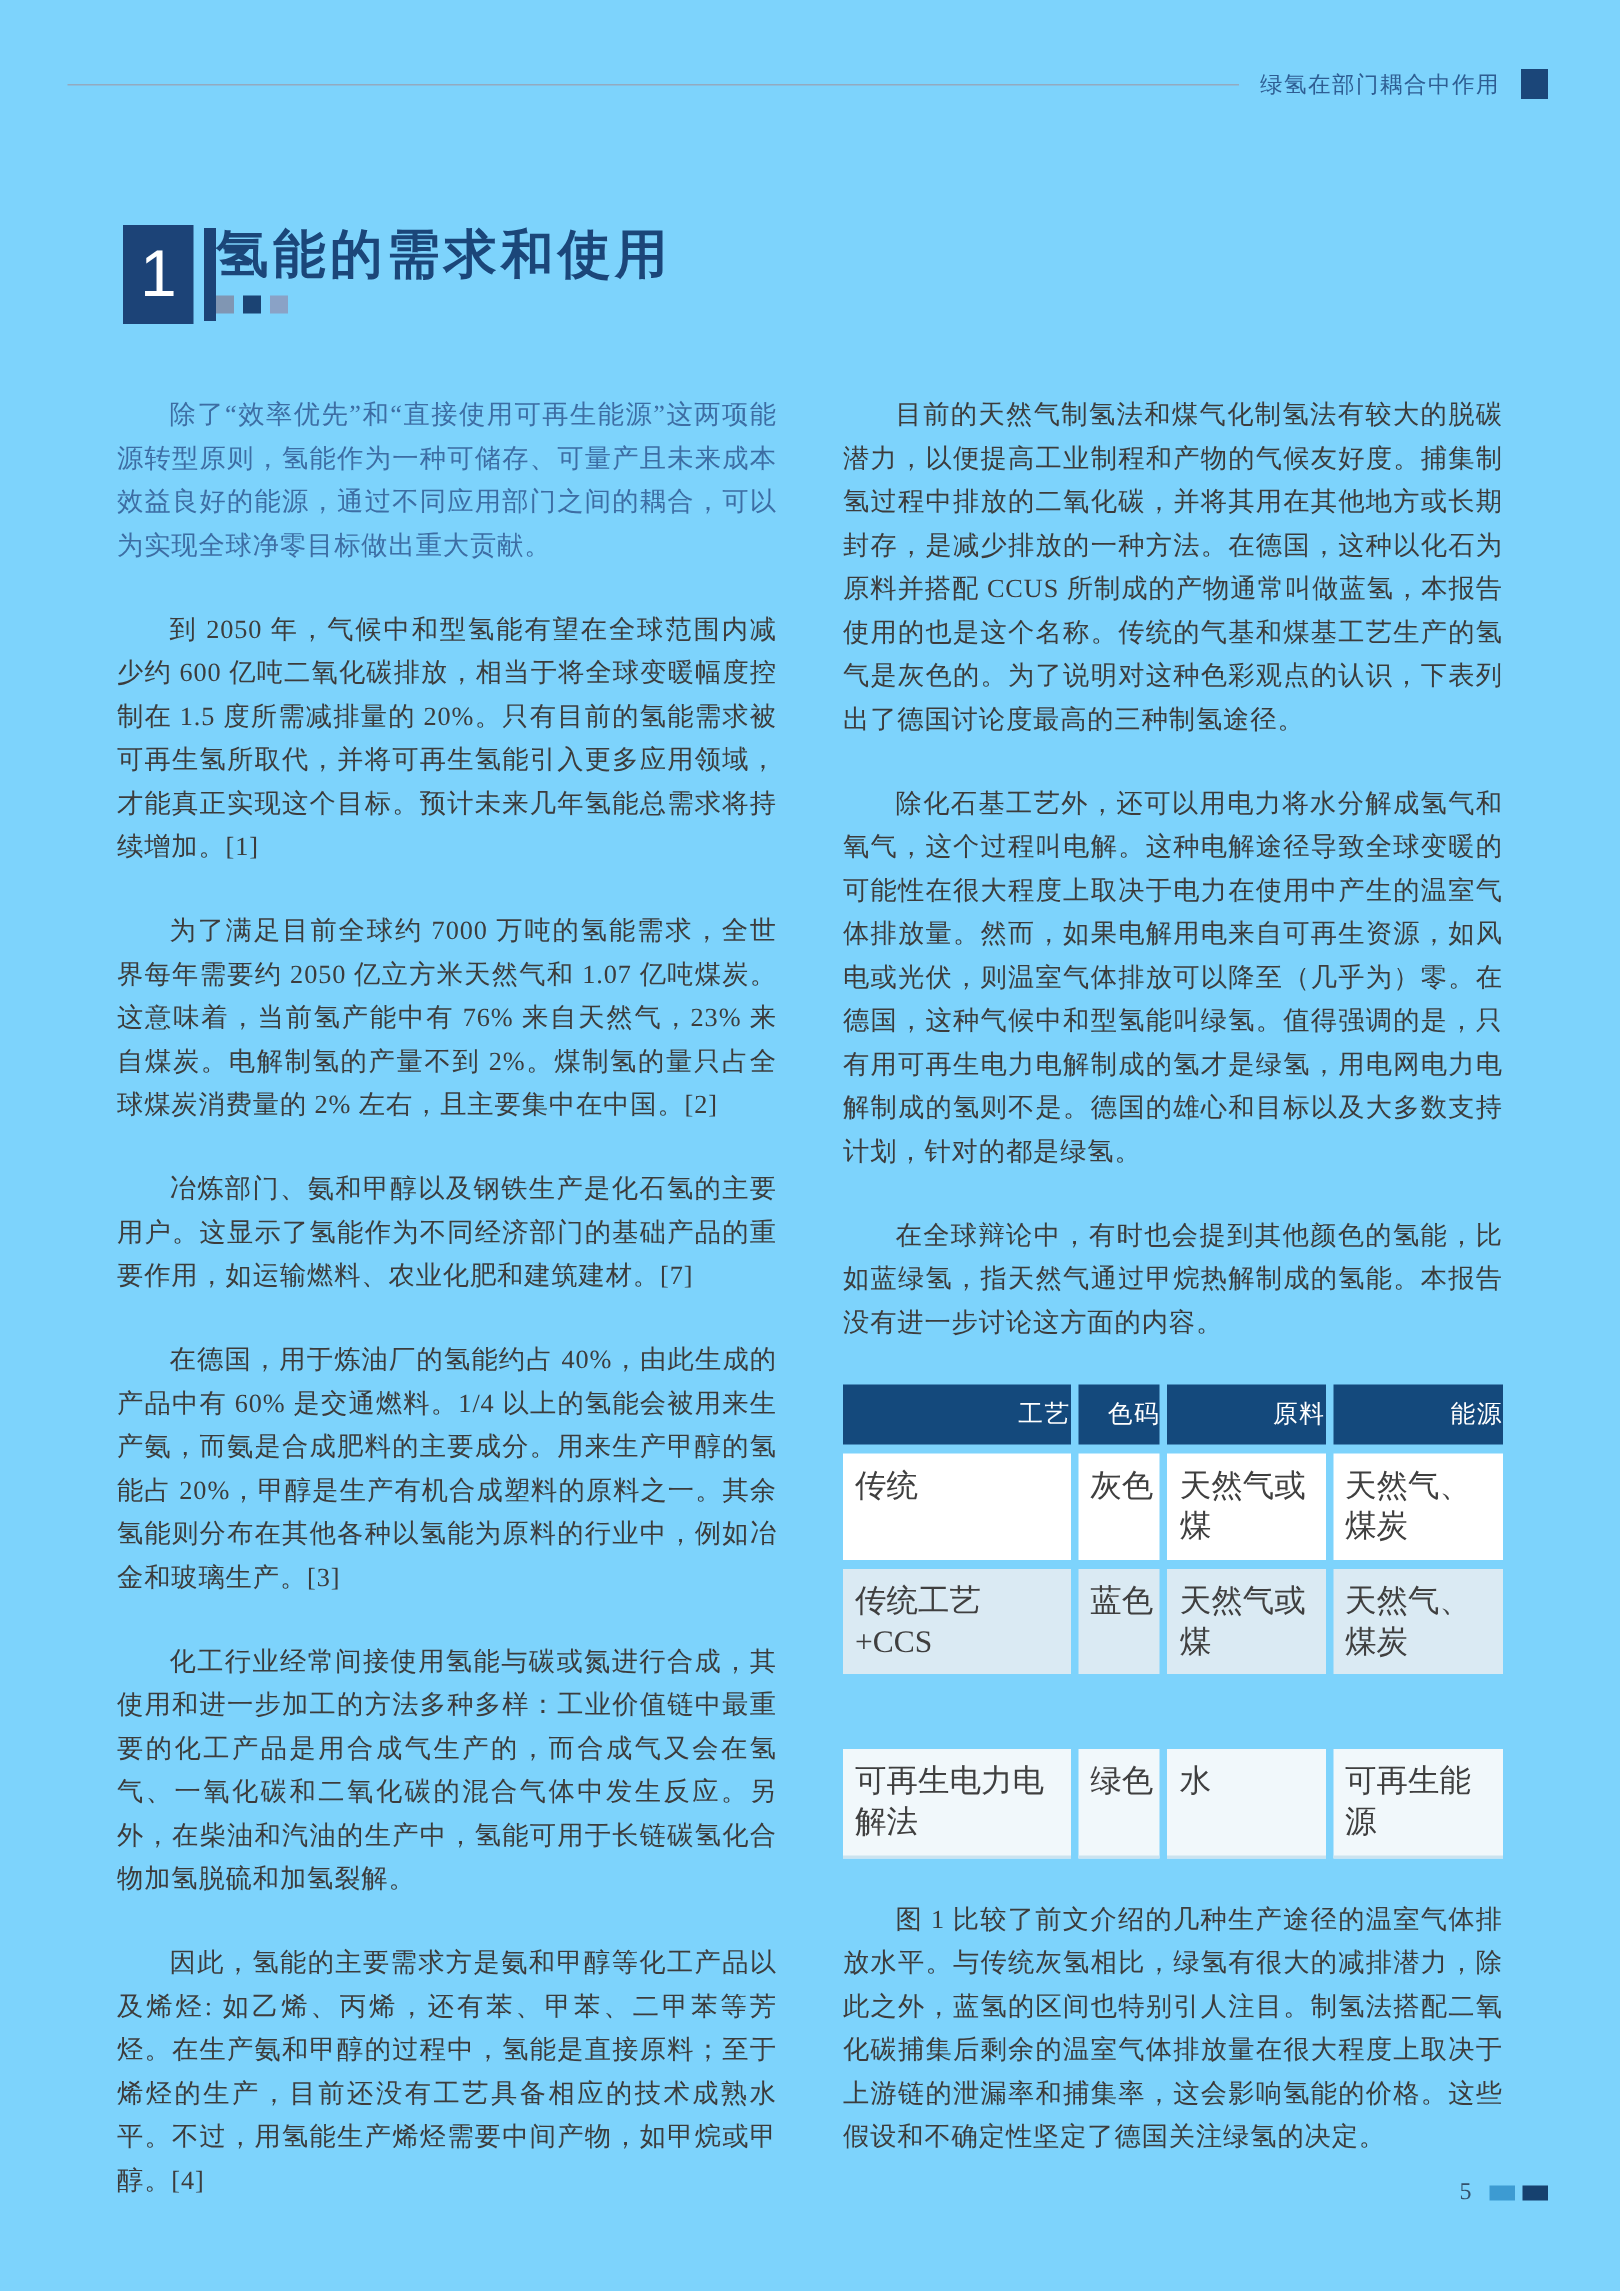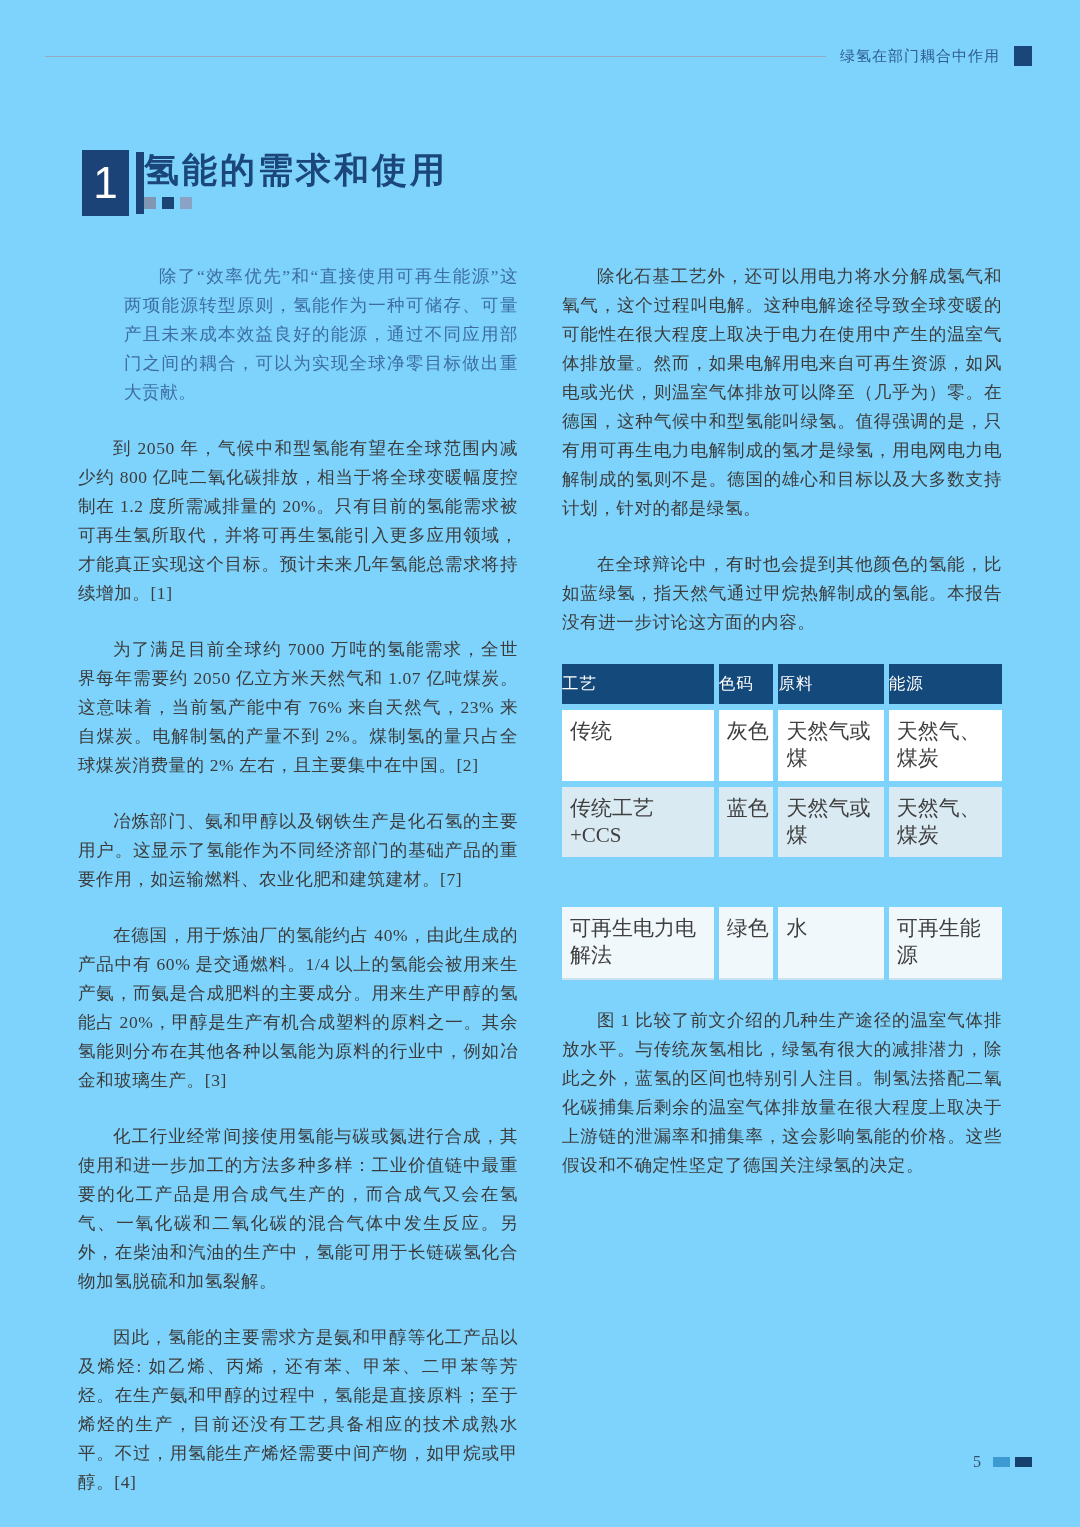--- a/index.html
+++ b/index.html
@@ -48,32 +48,32 @@
   .columns{
     position:absolute;top:262px;left:78px;width:924px;
     display:flex;gap:44px;
   }
   .col{width:440px;}
   .col p{
     font-size:17.5px;line-height:29px;letter-spacing:0.6px;
     color:#3c3c3c;text-align:justify;text-indent:2em;
     margin:0 0 27px 0;
   }
-  .col p.lead{color:#3d6da3;margin-left:46px;}
+  .col p.lead{color:#3d6da3;}
   
   .prod-table{margin:6px 0 26px 0;}
   .trow{
     display:grid;
     grid-template-columns:150fr 54fr 104fr 112fr;
     column-gap:5px;
     margin-bottom:6px;
   }
   .trow:last-child{margin-bottom:0;}
   .th{
-    background:#14497c;color:#ffffff;text-align:left;
+    background:#14497c;color:#ffffff;text-align:right;
     font-family:"Liberation Sans","DejaVu Sans",sans-serif;
     font-size:16.5px;font-weight:500;letter-spacing:1px;
     padding:9px 0;
   }
   .td{
     font-size:21px;line-height:1.3;color:#3f3f3f;
     padding:8px 4px 8px 8px;text-indent:0;
   }
   .row-plain .td{background:#ffffff;}
   .row-alt .td{background:#daeaf3;}
@@ -113,29 +113,30 @@
         <span class="deco-1"></span>
         <span class="deco-2"></span>
         <span class="deco-3"></span>
       </div>
     </div>
   </div>
 
   <div class="columns">
     <div class="col">
       <p class="lead">除了“效率优先”和“直接使用可再生能源”这两项能源转型原则，氢能作为一种可储存、可量产且未来成本效益良好的能源，通过不同应用部门之间的耦合，可以为实现全球净零目标做出重大贡献。</p>
-      <p>到 2050 年，气候中和型氢能有望在全球范围内减少约 800 亿吨二氧化碳排放，相当于将全球变暖幅度控制在 1.2 度所需减排量的 20%。只有目前的氢能需求被可再生氢所取代，并将可再生氢能引入更多应用领域，才能真正实现这个目标。预计未来几年氢能总需求将持续增加。[1]</p>
+      <p>到 2050 年，气候中和型氢能有望在全球范围内减少约 600 亿吨二氧化碳排放，相当于将全球变暖幅度控制在 1.5 度所需减排量的 20%。只有目前的氢能需求被可再生氢所取代，并将可再生氢能引入更多应用领域，才能真正实现这个目标。预计未来几年氢能总需求将持续增加。[1]</p>
       <p>为了满足目前全球约 7000 万吨的氢能需求，全世界每年需要约 2050 亿立方米天然气和 1.07 亿吨煤炭。这意味着，当前氢产能中有 76% 来自天然气，23% 来自煤炭。电解制氢的产量不到 2%。煤制氢的量只占全球煤炭消费量的 2% 左右，且主要集中在中国。[2]</p>
       <p>冶炼部门、氨和甲醇以及钢铁生产是化石氢的主要用户。这显示了氢能作为不同经济部门的基础产品的重要作用，如运输燃料、农业化肥和建筑建材。[7]</p>
       <p>在德国，用于炼油厂的氢能约占 40%，由此生成的产品中有 60% 是交通燃料。1/4 以上的氢能会被用来生产氨，而氨是合成肥料的主要成分。用来生产甲醇的氢能占 20%，甲醇是生产有机合成塑料的原料之一。其余氢能则分布在其他各种以氢能为原料的行业中，例如冶金和玻璃生产。[3]</p>
       <p>化工行业经常间接使用氢能与碳或氮进行合成，其使用和进一步加工的方法多种多样：工业价值链中最重要的化工产品是用合成气生产的，而合成气又会在氢气、一氧化碳和二氧化碳的混合气体中发生反应。另外，在柴油和汽油的生产中，氢能可用于长链碳氢化合物加氢脱硫和加氢裂解。</p>
       <p>因此，氢能的主要需求方是氨和甲醇等化工产品以及烯烃: 如乙烯、丙烯，还有苯、甲苯、二甲苯等芳烃。在生产氨和甲醇的过程中，氢能是直接原料；至于烯烃的生产，目前还没有工艺具备相应的技术成熟水平。不过，用氢能生产烯烃需要中间产物，如甲烷或甲醇。[4]</p>
     </div>
 
     <div class="col">
+      <p>目前的天然气制氢法和煤气化制氢法有较大的脱碳潜力，以便提高工业制程和产物的气候友好度。捕集制氢过程中排放的二氧化碳，并将其用在其他地方或长期封存，是减少排放的一种方法。在德国，这种以化石为原料并搭配 CCUS 所制成的产物通常叫做蓝氢，本报告使用的也是这个名称。传统的气基和煤基工艺生产的氢气是灰色的。为了说明对这种色彩观点的认识，下表列出了德国讨论度最高的三种制氢途径。</p>
       <p>除化石基工艺外，还可以用电力将水分解成氢气和氧气，这个过程叫电解。这种电解途径导致全球变暖的可能性在很大程度上取决于电力在使用中产生的温室气体排放量。然而，如果电解用电来自可再生资源，如风电或光伏，则温室气体排放可以降至（几乎为）零。在德国，这种气候中和型氢能叫绿氢。值得强调的是，只有用可再生电力电解制成的氢才是绿氢，用电网电力电解制成的氢则不是。德国的雄心和目标以及大多数支持计划，针对的都是绿氢。</p>
       <p>在全球辩论中，有时也会提到其他颜色的氢能，比如蓝绿氢，指天然气通过甲烷热解制成的氢能。本报告没有进一步讨论这方面的内容。</p>
 
       <div class="prod-table">
         <div class="trow">
           <div class="th">工艺</div>
           <div class="th">色码</div>
           <div class="th">原料</div>
           <div class="th">能源</div>
         </div>

